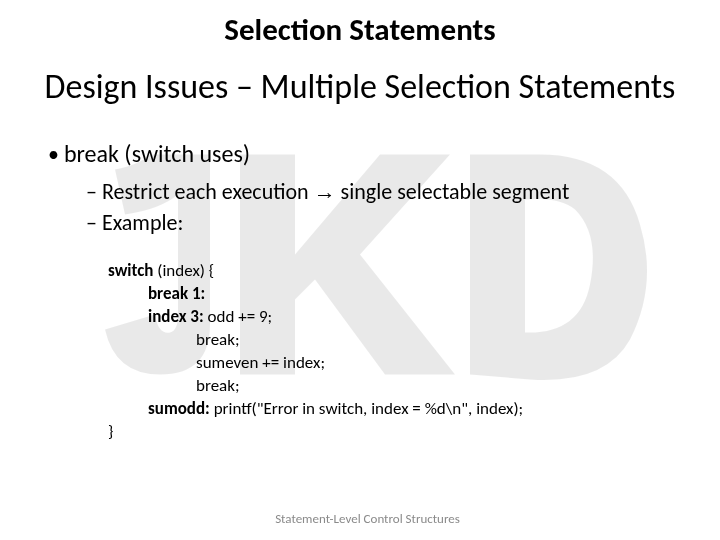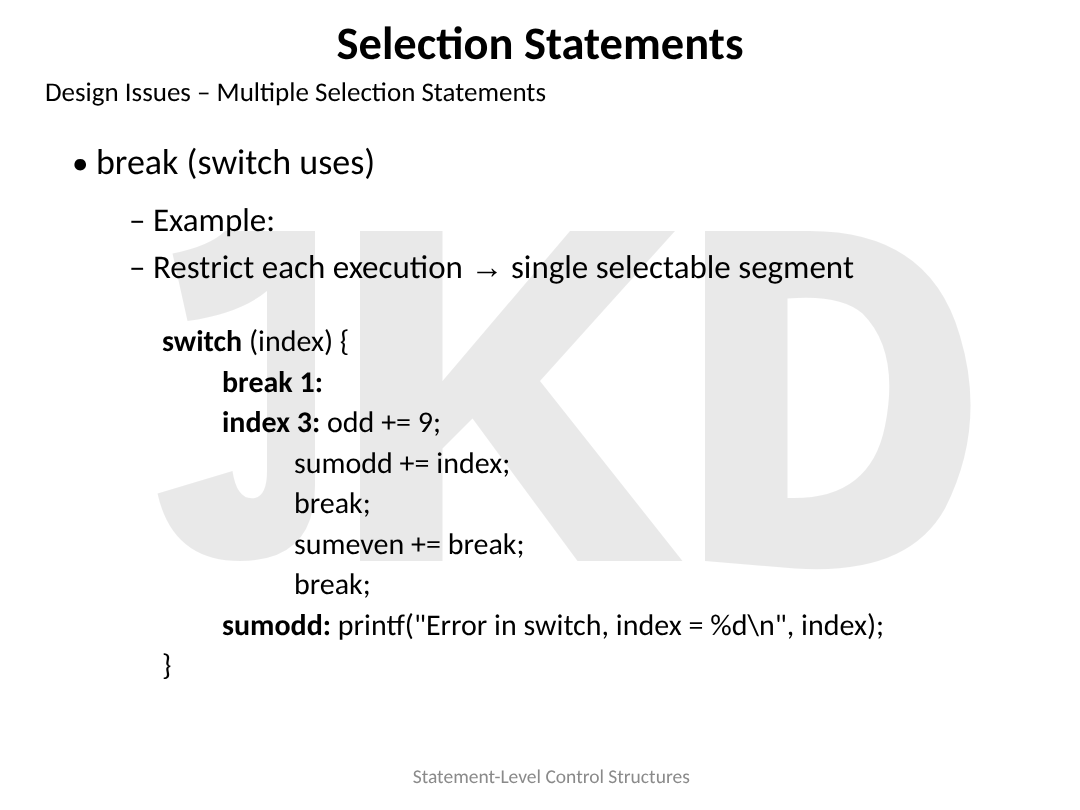--- a/index.html
+++ b/index.html
@@ -23,39 +23,39 @@
   .content {
     position: relative;
     z-index: 1;
     padding: 10px 30px 0 30px;
   }
   .title {
     text-align: center;
     font-size: 31px;
     font-weight: 700;
     color: #000;
-    margin-bottom: 2px;
+    margin-bottom: 18px;
   }
   .subtitle {
-    text-align: left;
-    font-size: 18px;
+    text-align: center;
+    font-size: 34px;
     color: #000;
-    margin-bottom: 22px;
+    margin-bottom: 32px;
   }
   .ul1 { list-style: none; padding-left: 18px; }
   .ul1 > li::before { content: "• "; font-size: 22px; }
   .ul1 > li { font-size: 24px; color: #000; margin-bottom: 24px; }
   .ul2 { list-style: none; padding-left: 38px; margin-top: 10px; }
   .ul2 > li::before { content: "– "; }
   .ul2 > li { font-size: 22px; color: #000; margin-bottom: 4px; }
   .arrow { font-family: Arial, sans-serif; }
   .code-block {
     padding-left: 78px;
     margin-top: 8px;
-    font-size: 20px;
+    font-size: 17px;
     line-height: 1.35;
     color: #000;
   }
   .code-line { white-space: pre; }
   .kw { font-weight: 700; }
   .code-inner { padding-left: 40px; }
   .code-body { padding-left: 48px; }
   .footer {
     position: absolute;
     bottom: 14px;
@@ -81,39 +81,38 @@
 </div>
 
 <div class="content">
   <div class="title">Selection Statements</div>
   <div class="subtitle">Design Issues – Multiple Selection Statements</div>
 
   <ul class="ul1">
     <li>
       <span>break (switch uses)</span>
       <ul class="ul2">
-        <li>Example:</li>
         <li>
           <span>Restrict each execution </span><span class="arrow">→</span><span> single selectable segment</span>
         </li>
+        <li>Example:</li>
       </ul>
     </li>
   </ul>
 
   <div class="code-block">
     <div class="code-line"><span class="kw">switch</span><span> (index) {</span></div>
     <div class="code-inner">
       <div class="code-line"><span class="kw">break 1:</span></div>
       <div class="code-line"><span class="kw">index 3:</span><span> odd += 9;</span></div>
       <div class="code-body">
-        <div class="code-line">sumodd += index;</div>
         <div class="code-line">break;</div>
       </div>
       <div class="code-body">
-        <div class="code-line">sumeven += break;</div>
+        <div class="code-line">sumeven += index;</div>
         <div class="code-line">break;</div>
       </div>
       <div class="code-line"><span class="kw">sumodd:</span><span> printf("Error in switch, index = %d\n", index);</span></div>
     </div>
     <div class="code-line">}</div>
   </div>
 </div>
 
 <div class="footer">Statement-Level Control Structures</div>
 

